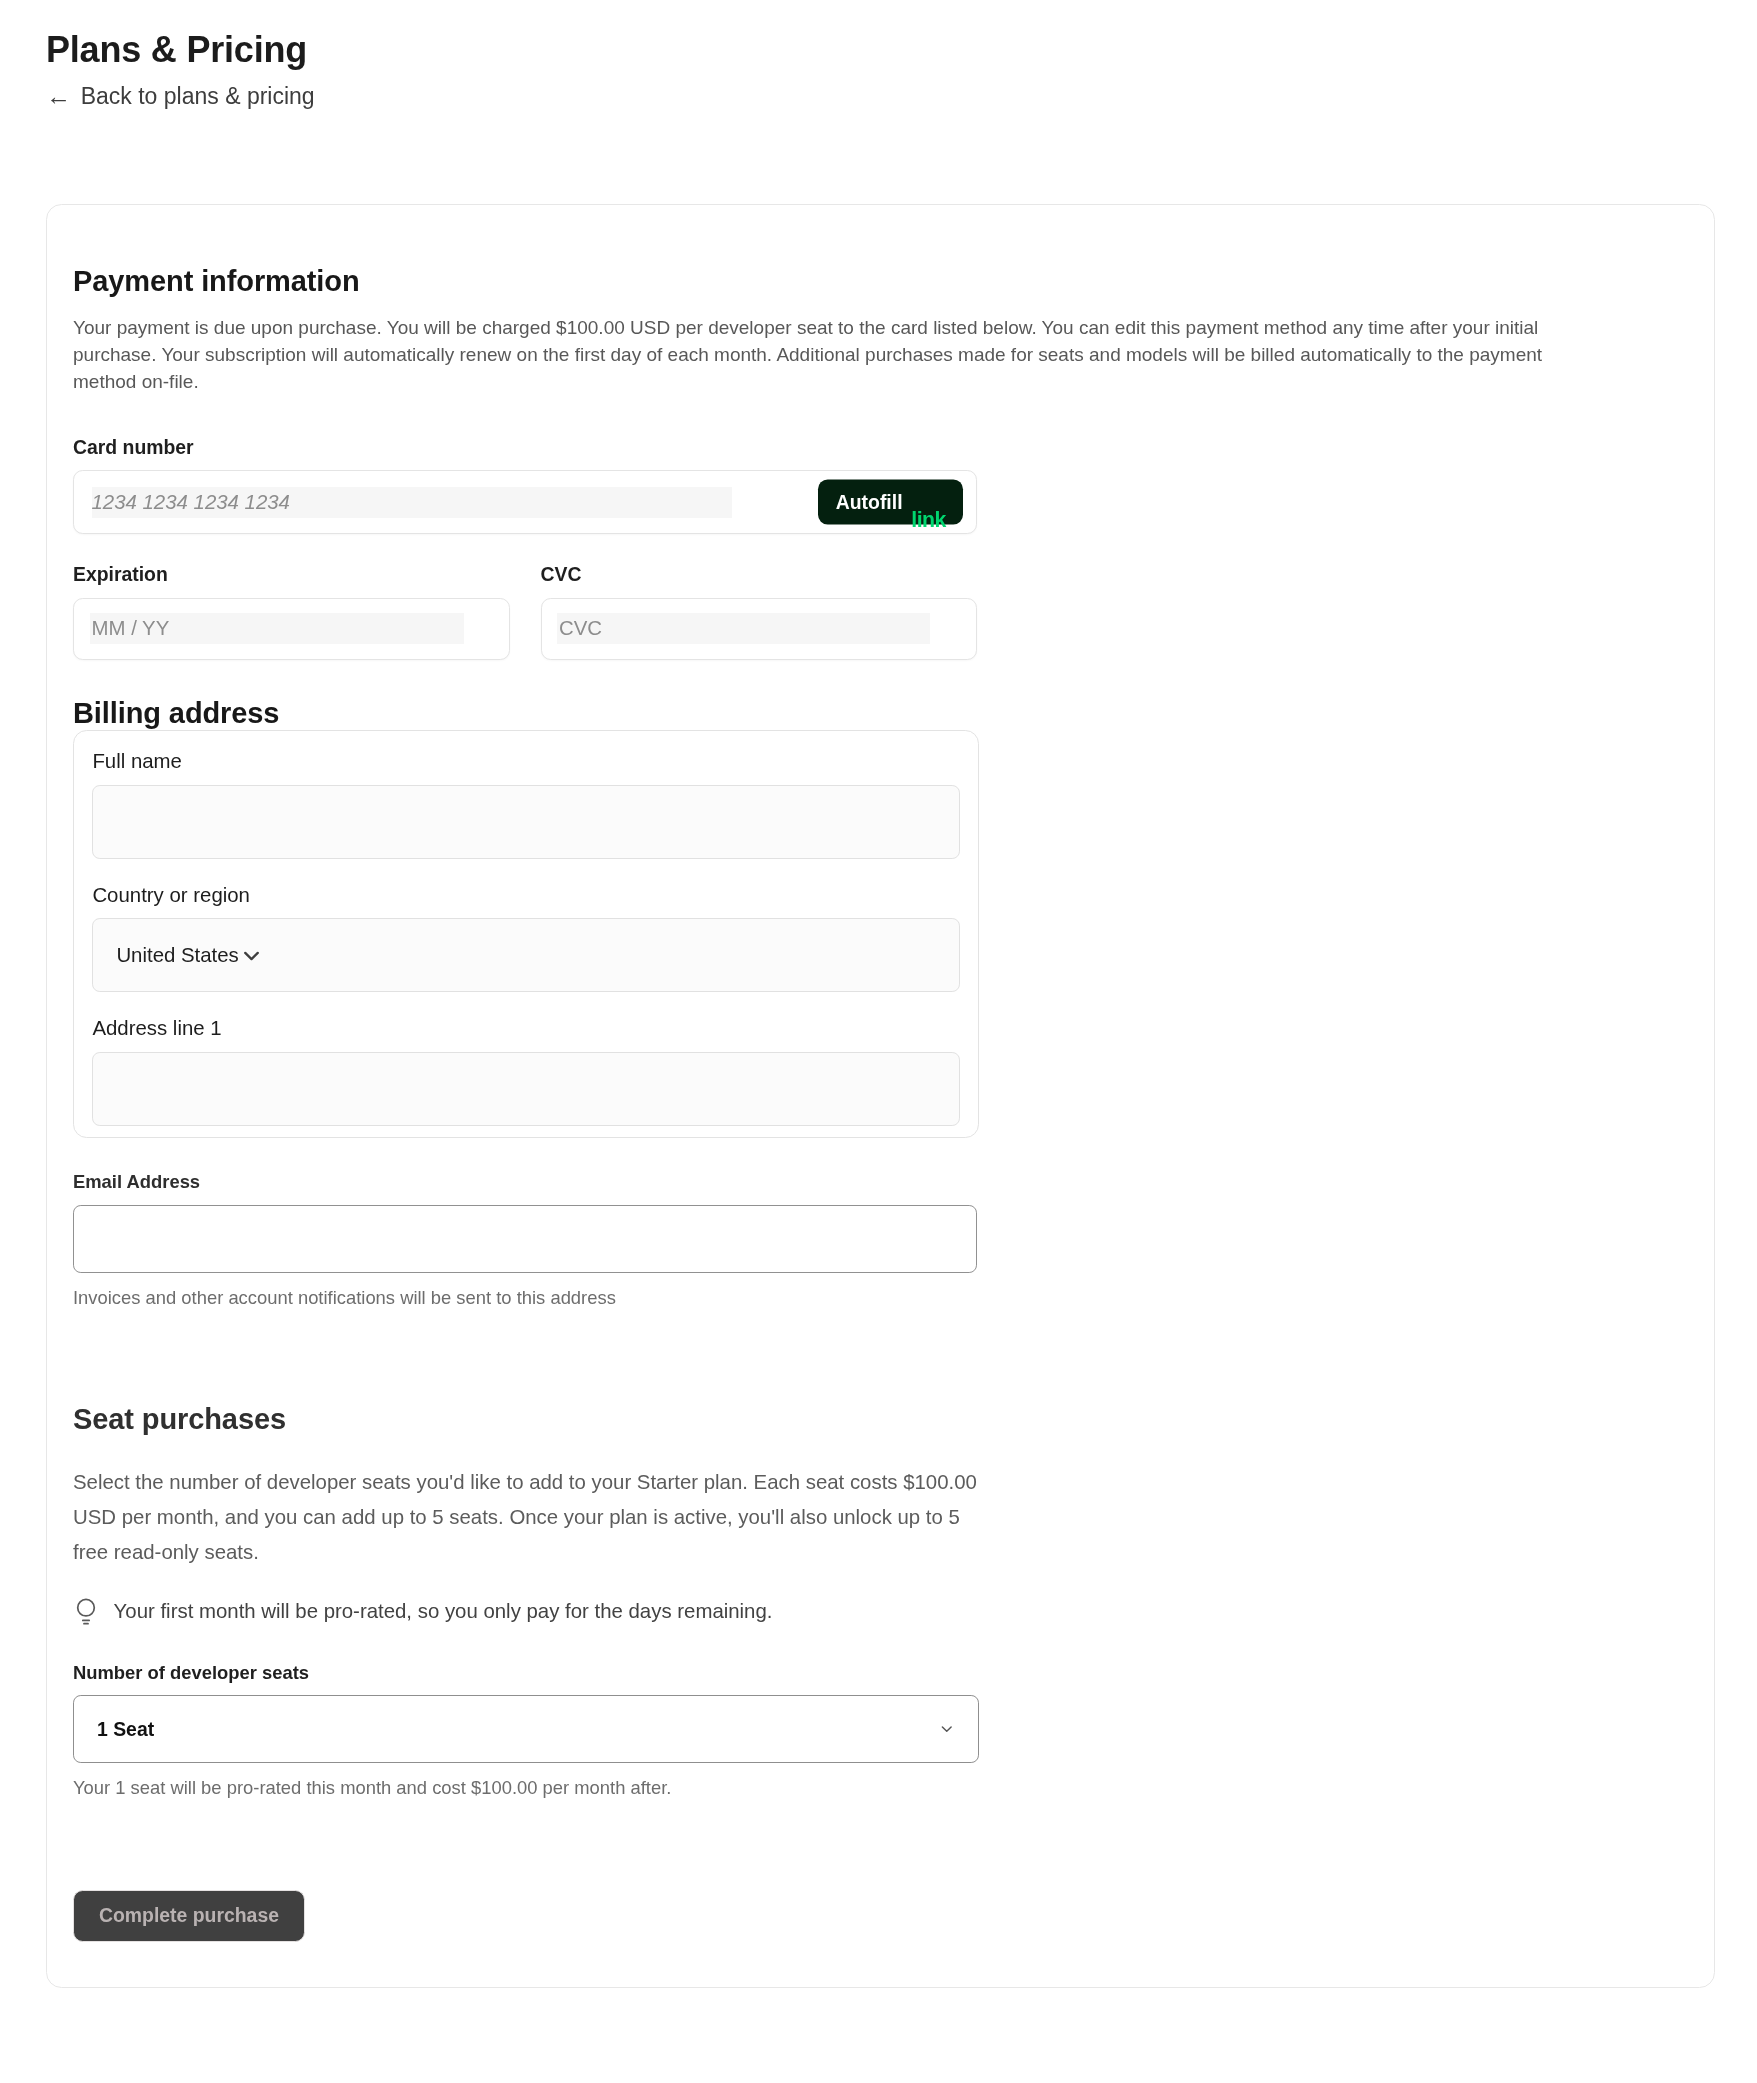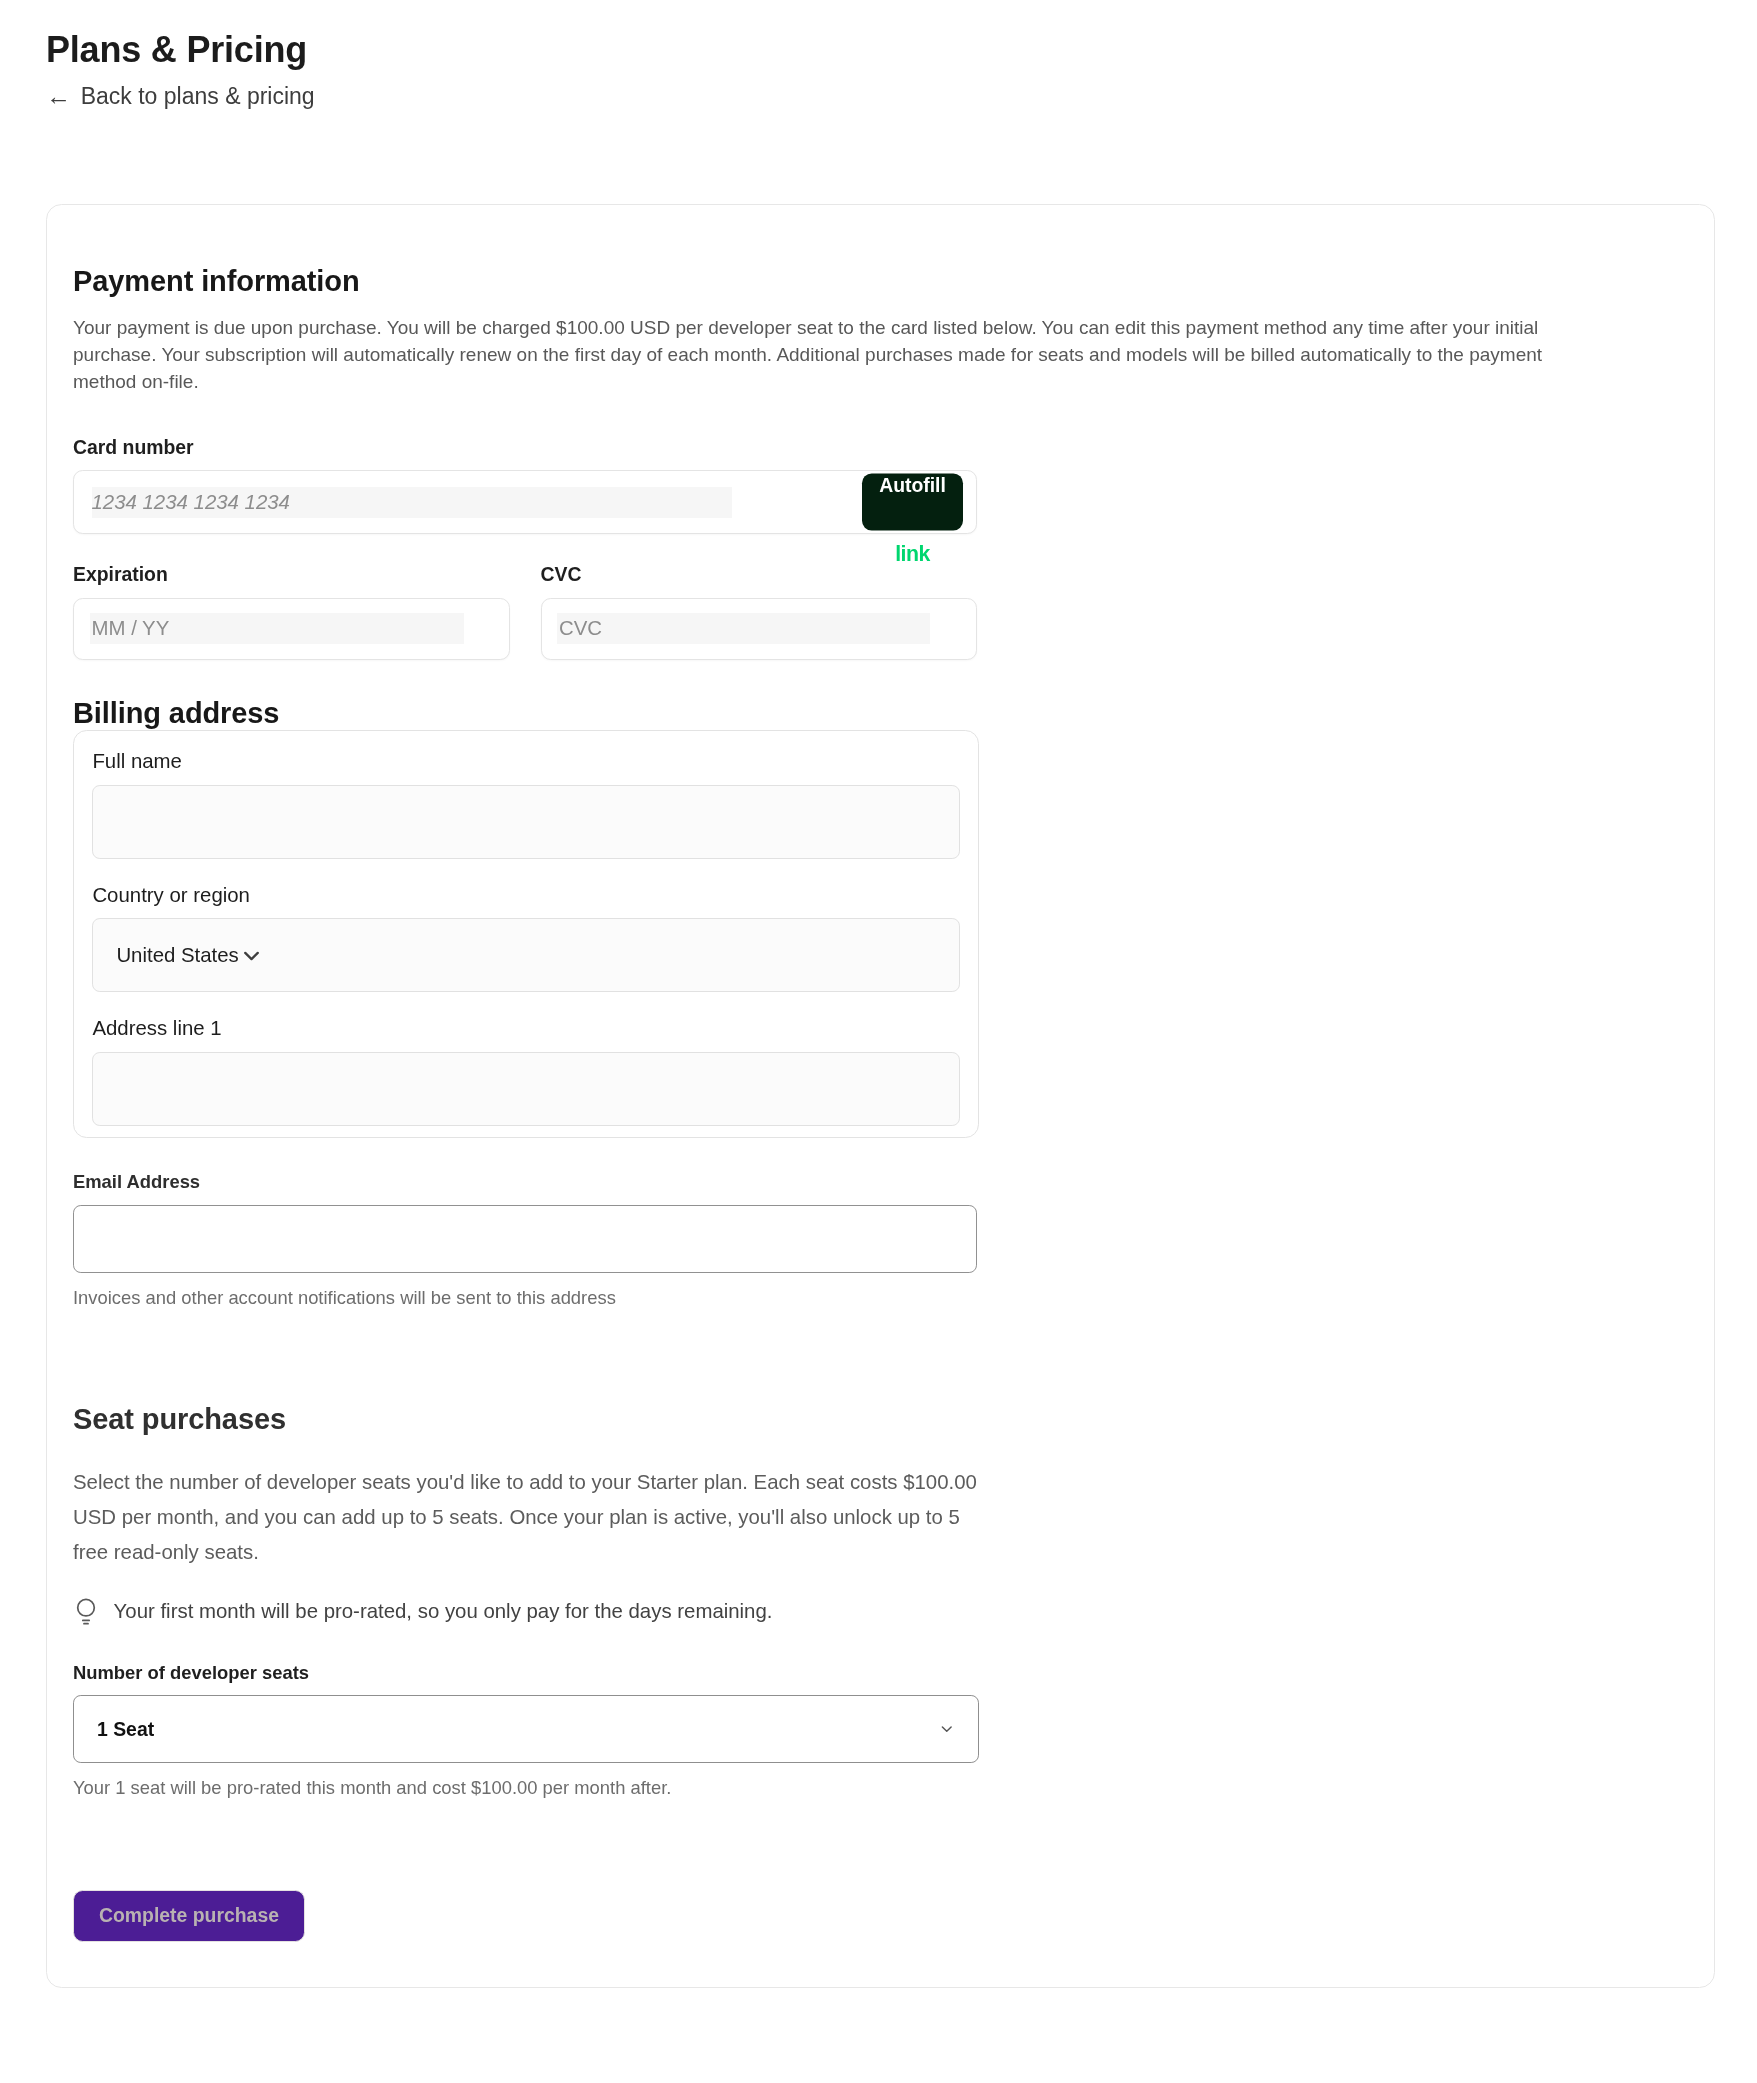--- a/index.html
+++ b/index.html
@@ -55,23 +55,23 @@
     font-family: "Liberation Sans", sans-serif;
     font-size: 20.4px; color: #333; padding: 0 17.5px;
     background-image: linear-gradient(#f6f6f6, #f6f6f6);
     background-repeat: no-repeat; background-position: 17.5px center; background-size: 640px 31px;
     border-radius: 9.7px;
     font-style: italic;
   }
   .card-number-input::placeholder { color: #8d8d8d; }
   .autofill-btn {
     position: absolute; right: 12.6px; top: 50%; transform: translateY(-50%);
-    height: 57px; padding: 0 17.5px;
+    height: 45px; padding: 0 17.5px;
     background: #04200f; border: none; border-radius: 9.7px;
-    display: flex; align-items: center; gap: 8.7px; cursor: pointer; flex-direction: column;
+    display: flex; align-items: center; gap: 8.7px; cursor: pointer;
   }
   .autofill-label { color: #ffffff; font-size: 19.4px; font-weight: 600; }
   .autofill-brand { color: #00d66f; font-size: 21.3px; font-weight: 800; letter-spacing: -0.5px; }
 
   .exp-cvc-row { display: flex; gap: 31px; margin-top: 29px; }
   .exp-cvc-col { width: 437px; }
   .stripe-input {
     width: 100%; height: 62px;
     border: 1px solid #e4e4e4; border-radius: 9.7px; background: #fff;
     box-shadow: 0 1px 1.9px rgba(0,0,0,0.03);
@@ -128,21 +128,21 @@
     width: 906px; height: 68px;
     border: 1px solid #8f8f8f; border-radius: 7.8px; background: #fff;
     display: flex; align-items: center; justify-content: space-between;
     padding: 0 23px; cursor: pointer; text-align: center;
   }
   .seat-select-value { font-size: 19.4px; font-weight: 700; color: #111; }
 
   .complete-btn {
     margin-top: 91px;
     height: 52px; padding: 0 25px;
-    background: #4c1d95; border: 1px solid #e4e1e1; border-radius: 9.7px;
+    background: #404040; border: 1px solid #e4e1e1; border-radius: 9.7px;
     font-family: "Liberation Sans", sans-serif;
     font-size: 19.4px; font-weight: 600; color: #b9b2b2;
   }
   .icon { flex: none; display: inline-flex; }
 </style>
 </head>
 <body>
 
 <header class="page-header">
   <h1 class="page-title">Plans &amp; Pricing</h1>

